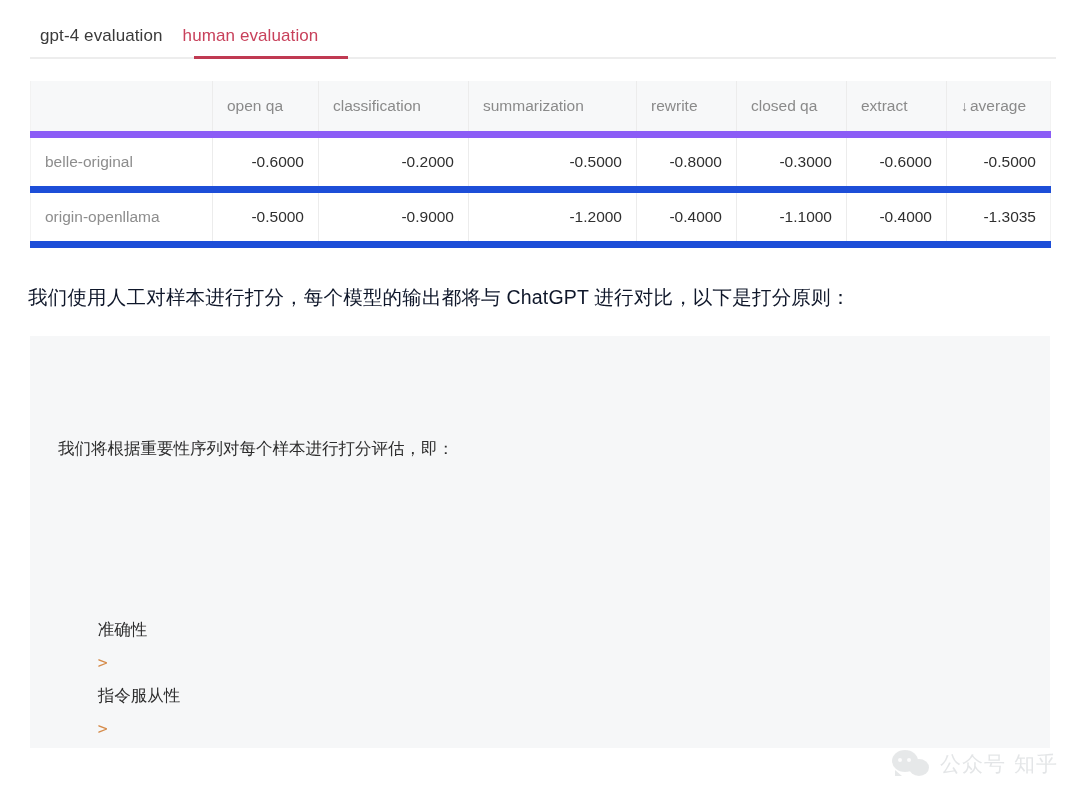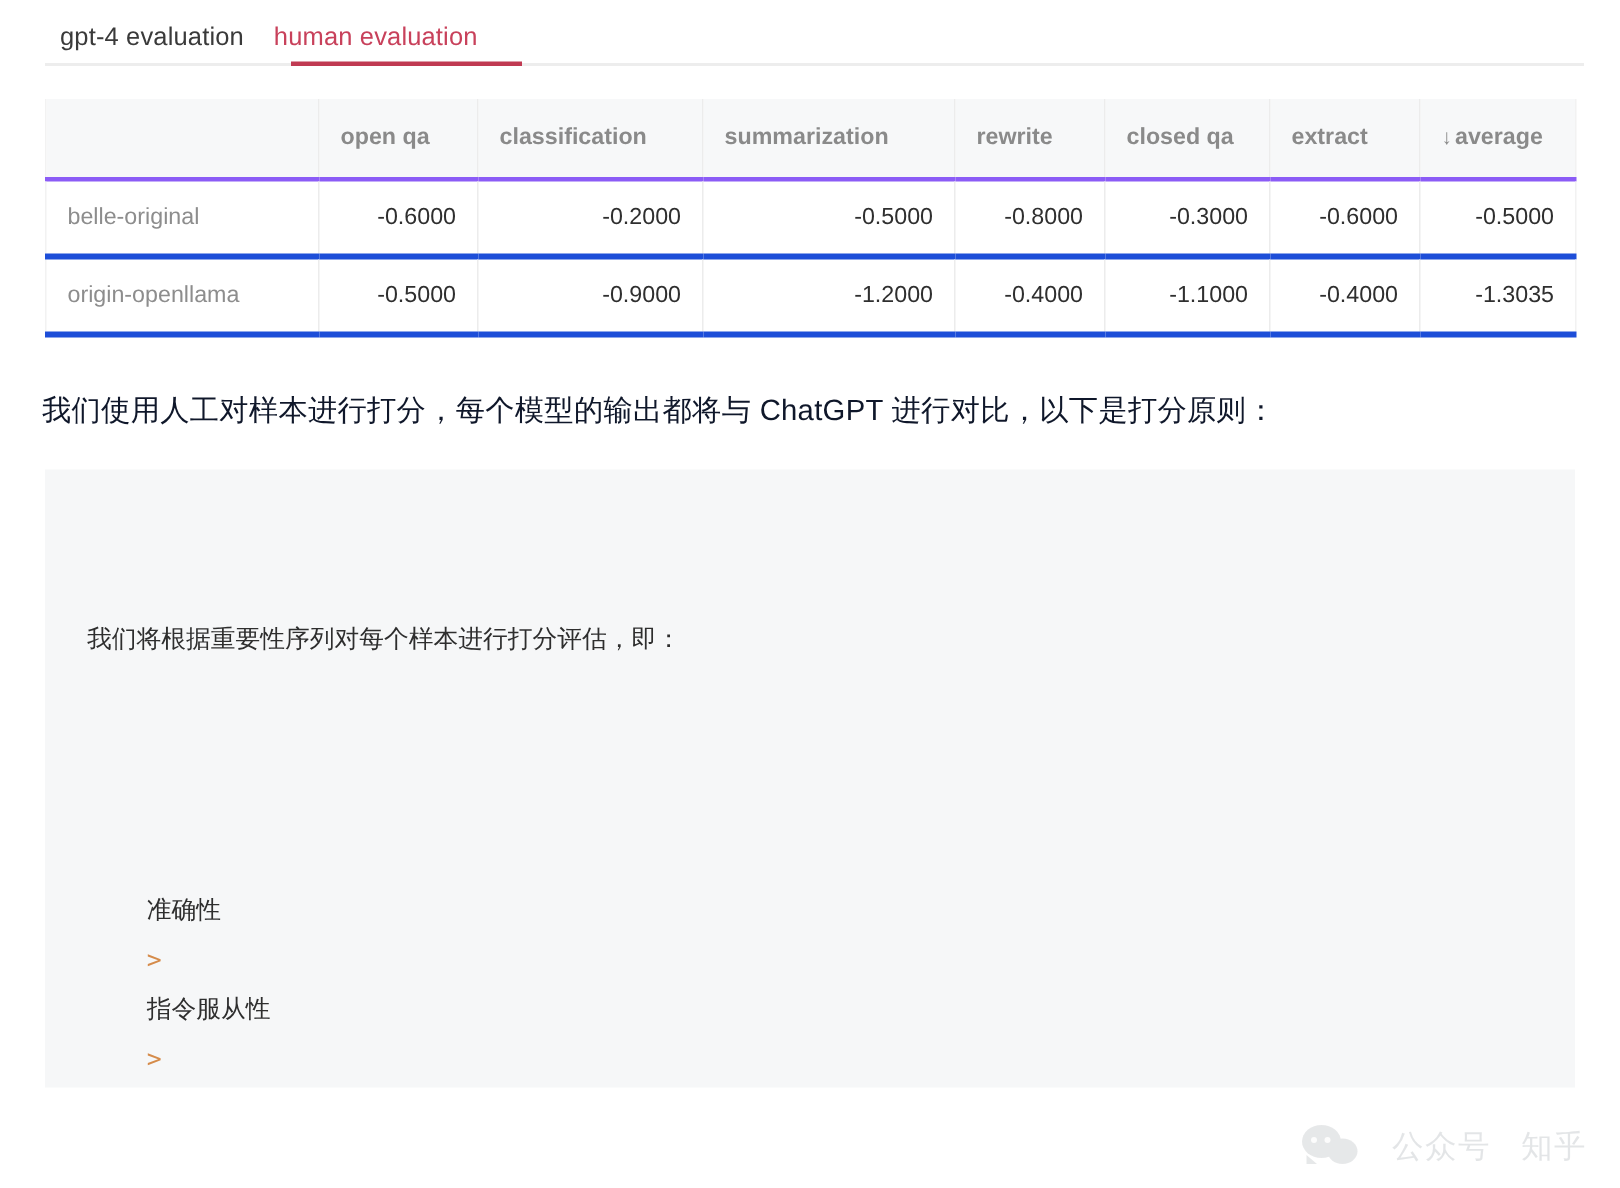--- a/index.html
+++ b/index.html
@@ -12,23 +12,23 @@
     background: #ffffff;
     font-family: "Liberation Sans", "DejaVu Sans", sans-serif;
     color: #3f3f3f;
     overflow: hidden;
     position: relative;
   }
 
   
   .tabs {
     display: flex;
-    align-items: flex-start;
+    align-items: flex-end;
     padding: 14px 0 0 30px;
-    height: 44px;
+    height: 59px;
     position: relative;
   }
   .tab {
     font-size: 17px;
     line-height: 22px;
     padding: 0 10px 12px 10px;
     color: #3a3a3a;
     cursor: pointer;
     white-space: nowrap;
     letter-spacing: .1px;
@@ -68,38 +68,38 @@
   table.scores col.c-class  { width: 150px; }
   table.scores col.c-summ   { width: 168px; }
   table.scores col.c-rewr   { width: 100px; }
   table.scores col.c-clqa   { width: 110px; }
   table.scores col.c-extr   { width: 100px; }
   table.scores col.c-avg    { width: 104px; }
 
   table.scores thead th {
     background: #f7f8f9;
     color: #8a8a8a;
-    font-weight: bold;
+    font-weight: normal;
     text-align: left;
     padding: 15px 14px;
     height: 53px;
     border-right: 1px solid #ececec;
-    border-bottom: 3px solid #8b5cf6;
+    border-bottom: 7px solid #8b5cf6;
     vertical-align: middle;
     white-space: nowrap;
     overflow: hidden;
   }
   table.scores thead th:first-child { border-left: 1px solid #f2f2f2; }
   table.scores thead th:last-child  { border-right: 1px solid #f2f2f2; }
 
   table.scores tbody td {
     padding: 15px 14px;
     height: 51px;
     border-right: 1px solid #ececec;
-    border-bottom: 4px solid #1d4ed8;
+    border-bottom: 7px solid #1d4ed8;
     text-align: right;
     color: #2f2f2f;
     background: #ffffff;
     vertical-align: middle;
     white-space: nowrap;
     overflow: hidden;
   }
   table.scores tbody td.model {
     text-align: left;
     color: #8d8d8d;
@@ -135,21 +135,21 @@
   .codeblock .chain { display: block; margin-bottom: 34px; }
   .op   { color: #d58b4a; }
 
   
   .watermark {
     position: absolute;
     bottom: 14px;
     right: 22px;
     display: flex;
     align-items: center;
-    gap: 20px;
+    gap: 8px;
     opacity: .5;
     pointer-events: none;
   }
   .wm-bubbles { position: relative; width: 40px; height: 28px; flex: none; }
   .wm-bubbles .b1, .wm-bubbles .b2 {
     position: absolute; background: #cfd2d4; border-radius: 50%;
   }
   .wm-bubbles .b1 { width: 26px; height: 22px; left: 0; top: 0; }
   .wm-bubbles .b2 { width: 20px; height: 17px; left: 17px; top: 9px; }
   .wm-bubbles .b1:after {

